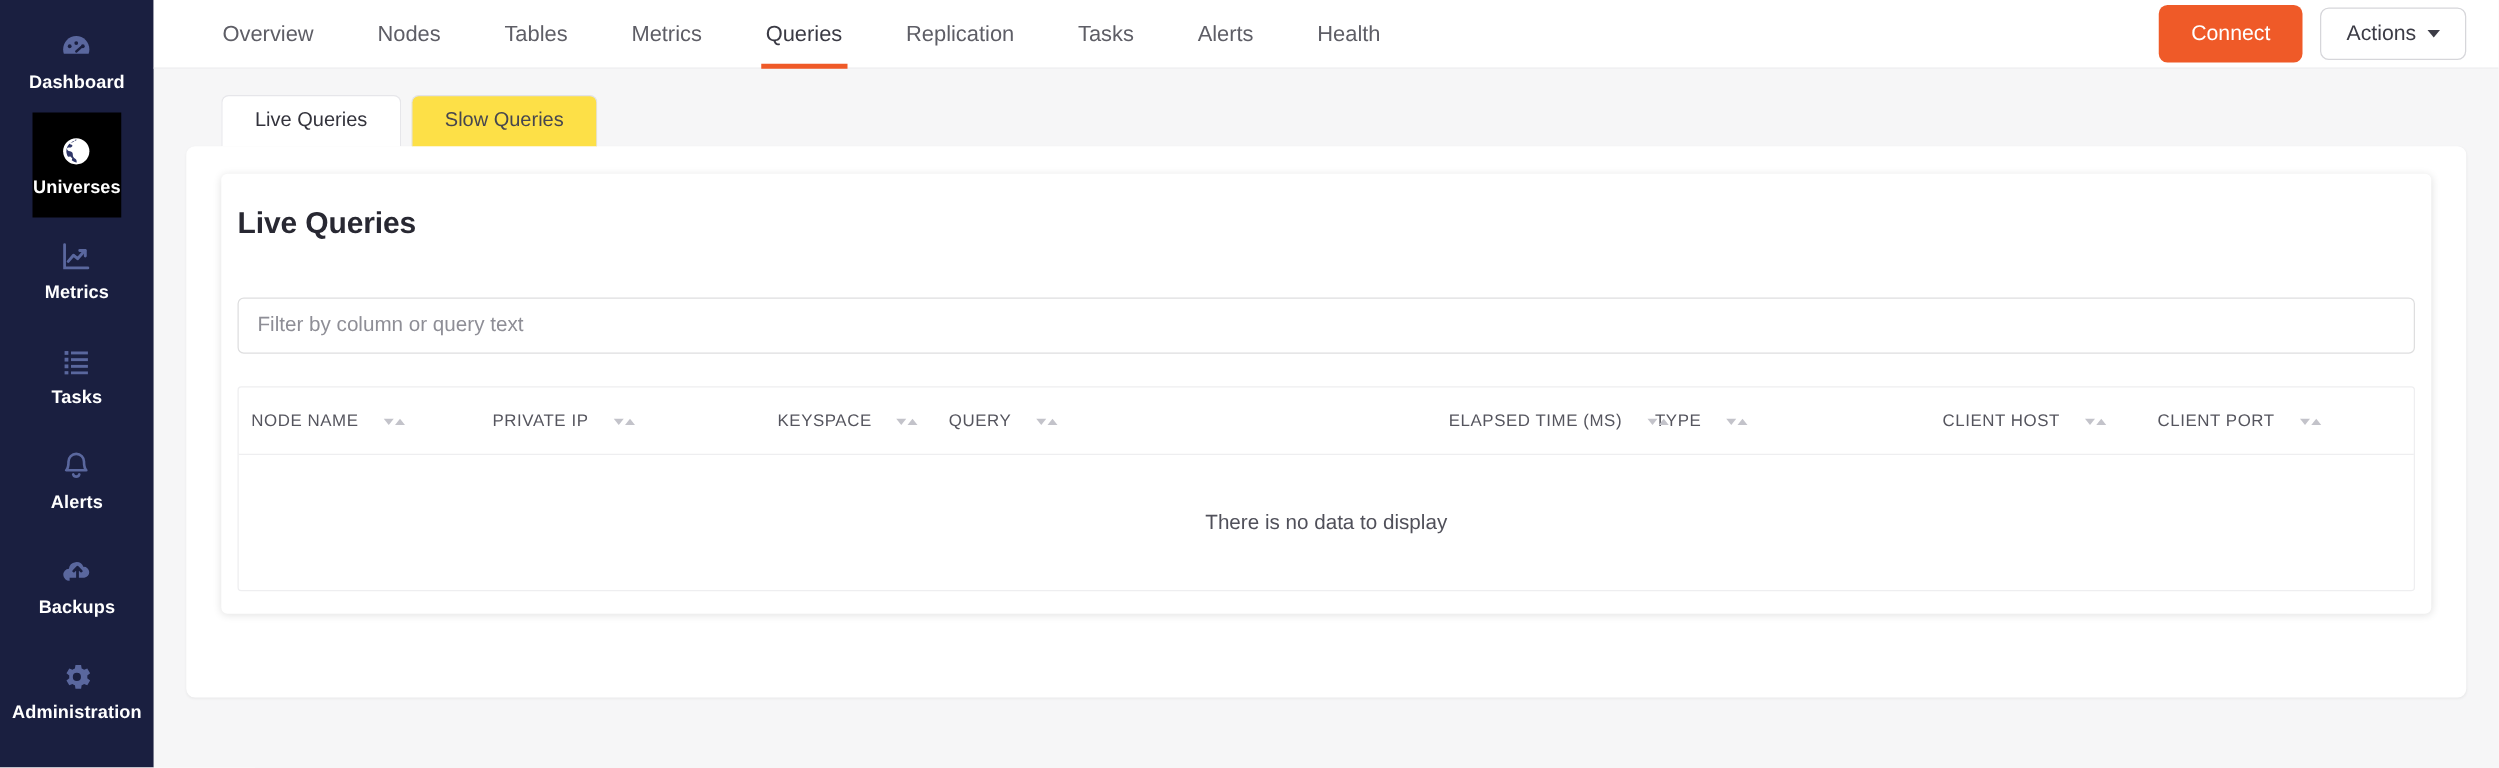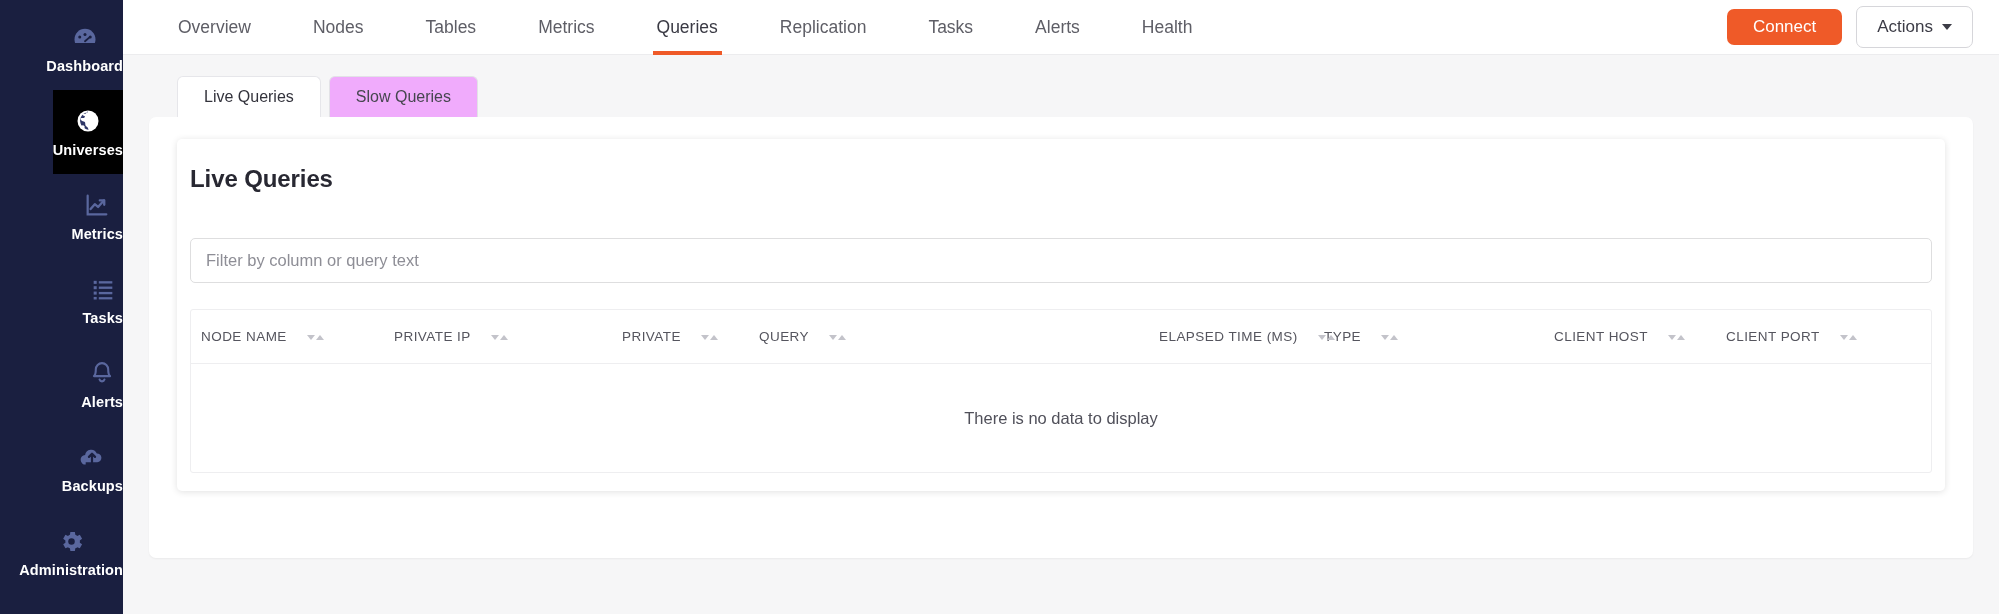--- a/index.html
+++ b/index.html
@@ -17,21 +17,21 @@
   }
 
   
   .sidebar {
     width: 123px;
     min-width: 123px;
     height: 614px;
     background: #1a1f40;
     display: flex;
     flex-direction: column;
-    align-items: flex-end;
+    align-items: center;
     padding-top: 6px;
   }
   .side-item {
     height: 84px;
     display: flex;
     flex-direction: column;
     align-items: center;
     justify-content: center;
     gap: 7px;
     cursor: pointer;
@@ -73,21 +73,21 @@
     display: flex;
     align-items: center;
     padding: 0 26px 0 30px;
     border-bottom: 1px solid #ececee;
     position: relative;
   }
   .navtabs {
     display: flex;
     align-items: center;
     height: 55px;
-    gap: 12px;
+    gap: 1px;
     flex: 1;
   }
   .navtab {
     position: relative;
     height: 55px;
     display: flex;
     align-items: center;
     padding: 0 25px;
     font-size: 17.5px;
     color: #5e5e66;
@@ -107,21 +107,21 @@
     display: flex;
     align-items: center;
     gap: 14px;
     margin-left: auto;
   }
   .btn-connect {
     background: #ef5a28;
     color: #fff;
     border: none;
     border-radius: 7px;
-    height: 36px;
+    height: 46px;
     padding: 0 26px;
     font-size: 17px;
     font-family: "Liberation Sans", sans-serif;
     cursor: pointer;
     white-space: nowrap;
   }
   .btn-actions {
     background: #fff;
     color: #3c3c46;
     border: 1px solid #d6d6da;
@@ -162,21 +162,21 @@
   .subtab {
     height: 41px;
     display: flex;
     align-items: center;
     padding: 0 26px;
     font-size: 16px;
     color: #46464f;
     border: 1px solid #e2e2e6;
     border-bottom: none;
     border-radius: 6px 6px 0 0;
-    background: #f0abfc;
+    background: #fde047;
     cursor: pointer;
     white-space: nowrap;
   }
   .subtab.active {
     background: #ffffff;
     color: #33333c;
     border-color: #e6e6ea;
   }
 
   
@@ -433,21 +433,21 @@
                   </span>
               </div>
               <div class="th" style="width:228px">
                 <span>PRIVATE IP</span>
                 <span class="sorter">
                     <i class="tri-d"></i>
                     <i class="tri-u"></i>
                   </span>
               </div>
               <div class="th" style="width:137px">
-                <span>PRIVATE</span>
+                <span>KEYSPACE</span>
                 <span class="sorter">
                     <i class="tri-d"></i>
                     <i class="tri-u"></i>
                   </span>
               </div>
               <div class="th" style="width:400px">
                 <span>QUERY</span>
                 <span class="sorter">
                     <i class="tri-d"></i>
                     <i class="tri-u"></i>

